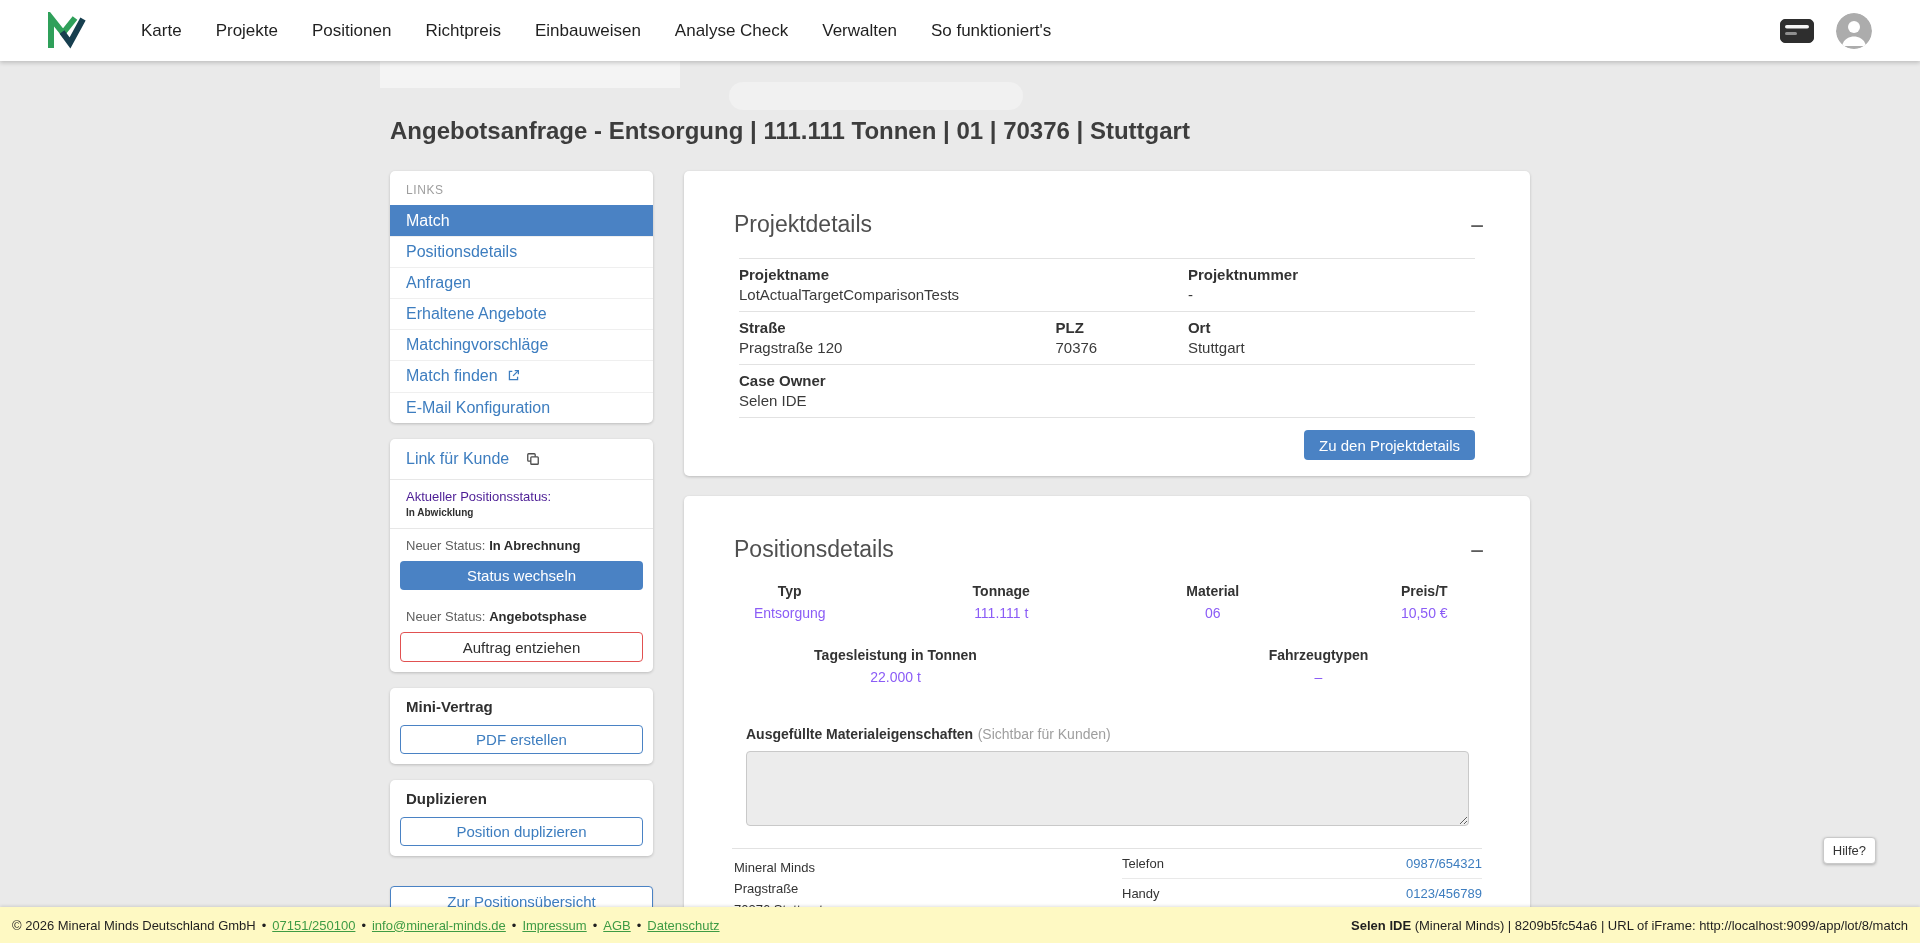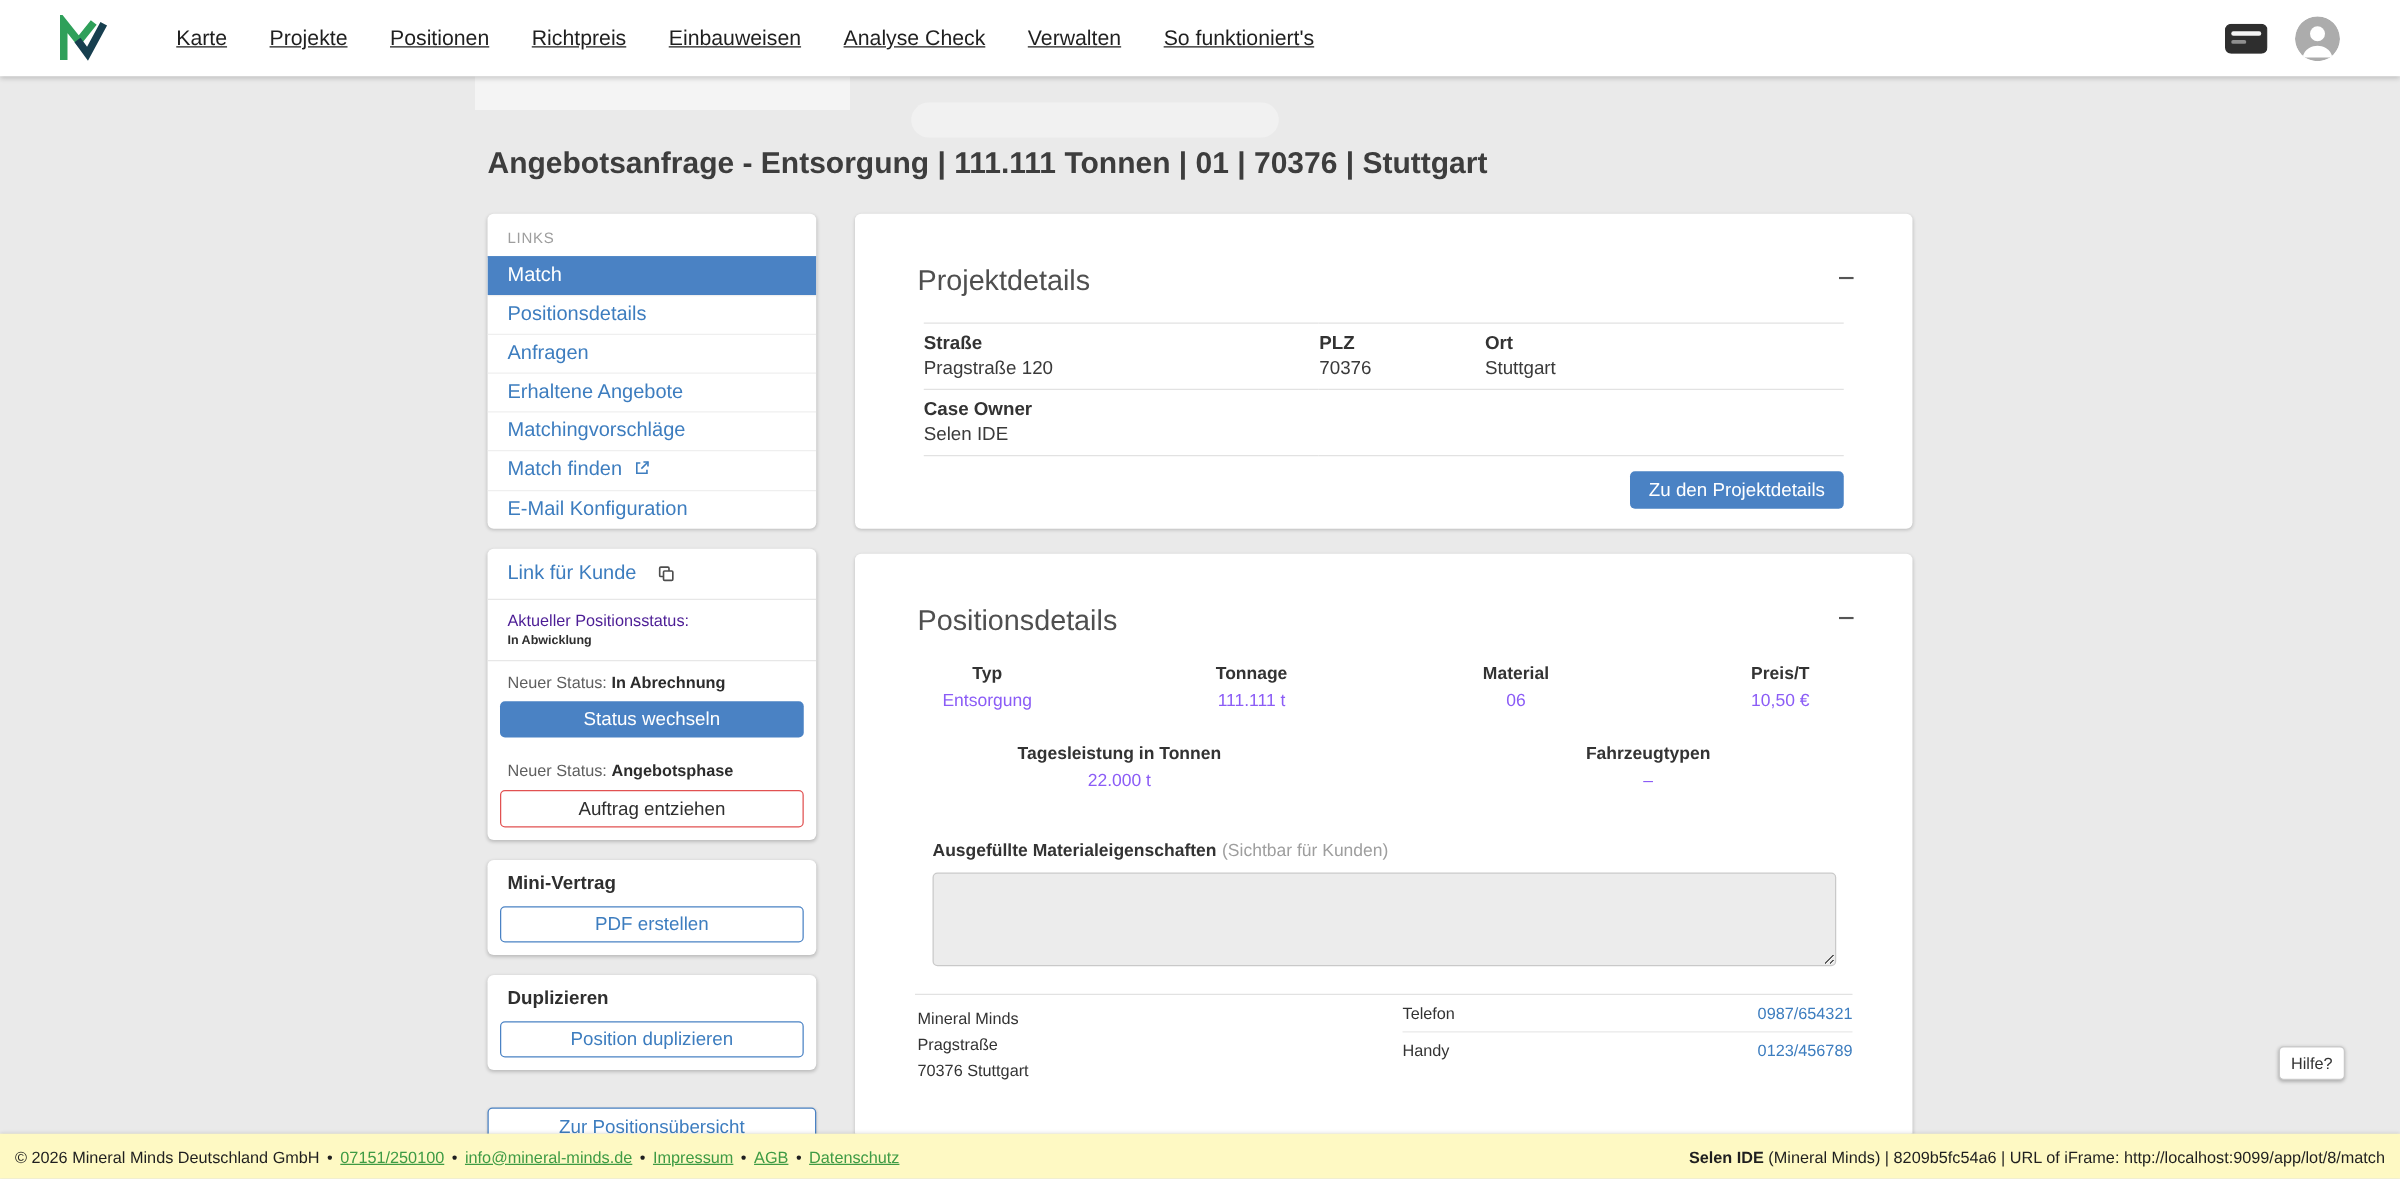--- a/index.html
+++ b/index.html
@@ -18,21 +18,21 @@
     position: relative; z-index: 30;
     height: 61px; background: #fff;
     display: flex; align-items: center;
     padding: 0 48px 0 46px;
     box-shadow: 0 2px 4px rgba(0,0,0,0.18);
   }
   .logo { display: flex; align-items: center; cursor: pointer; }
   .nav-links { display: flex; margin-left: 38px; height: 100%; }
   .nav-item {
     padding: 0 17px; font-size: 17px; color: #1f1f1f;
-    line-height: 61px; cursor: pointer; white-space: nowrap; text-decoration: underline;
+    line-height: 61px; cursor: pointer; white-space: nowrap;
   }
   .nav-right { margin-left: auto; display: flex; align-items: center; gap: 22px; }
   .icon-btn { display: flex; align-items: center; cursor: pointer; }
   .avatar { width: 36px; height: 36px; border-radius: 50%; overflow: hidden; cursor: pointer; }
 
   
   .page-content { position: absolute; top: 61px; left: 0; right: 0; bottom: 36px; overflow: hidden; }
   .skeleton-1 { position: absolute; left: 380px; top: 0; width: 300px; height: 27px; background: #f4f4f4; }
   .skeleton-2 { position: absolute; left: 729px; top: 21px; width: 294px; height: 28px; background: #f1f1f1; border-radius: 14px; }
   .container { width: 1140px; margin: 0 auto; padding-top: 56px; position: relative; }
@@ -76,21 +76,21 @@
 
   .overview-btn {
     display: block; width: 100%; height: 31px; margin-top: 30px;
     background: #fff; border: 1px solid #4a82c4; color: #3d7dbf;
     border-radius: 4px; font-size: 15px; cursor: pointer;
     box-shadow: 0 1px 2px rgba(0,0,0,0.15);
   }
 
   
   .main-card { padding: 40px 0 14px; margin-bottom: 20px; }
-  .card-head { display: flex; align-items: flex-start; padding: 0 42px 0 50px; margin-bottom: 20px; }
+  .card-head { display: flex; align-items: flex-end; padding: 0 42px 0 50px; margin-bottom: 20px; }
   .card-title { font-size: 23px; font-weight: 400; color: #4f4f4f; flex: 1; }
   .collapse-btn { background: none; border: none; font-size: 24px; color: #555; cursor: pointer; line-height: 1; padding: 0 4px; }
 
   .detail-table { width: calc(100% - 110px); margin: 0 55px; border-collapse: collapse; }
   .detail-table td { border-top: 1px solid #e2e2e2; padding: 7px 0 8px; vertical-align: top; }
   .detail-table tr.last td { border-bottom: 1px solid #e2e2e2; }
   .f-label { font-size: 15px; font-weight: 700; color: #333; }
   .f-value { font-size: 15px; color: #3a3a3a; margin-top: 3px; }
 
   .card-actions { text-align: right; padding: 12px 55px 2px; }
@@ -257,20 +257,30 @@
             <button class="collapse-btn">−</button>
           </div>
           <table class="detail-table">
             <colgroup>
                 <col style="width:43%">
                 <col style="width:18%">
                 <col style="width:39%">
               </colgroup>
             <tbody>
               <tr>
+                <td colspan="2">
+                  <div class="f-label">Projektname</div>
+                  <div class="f-value">LotActualTargetComparisonTests</div>
+                </td>
+                <td>
+                  <div class="f-label">Projektnummer</div>
+                  <div class="f-value">-</div>
+                </td>
+              </tr>
+              <tr>
                 <td>
                   <div class="f-label">Straße</div>
                   <div class="f-value">Pragstraße 120</div>
                 </td>
                 <td>
                   <div class="f-label">PLZ</div>
                   <div class="f-value">70376</div>
                 </td>
                 <td>
                   <div class="f-label">Ort</div>

